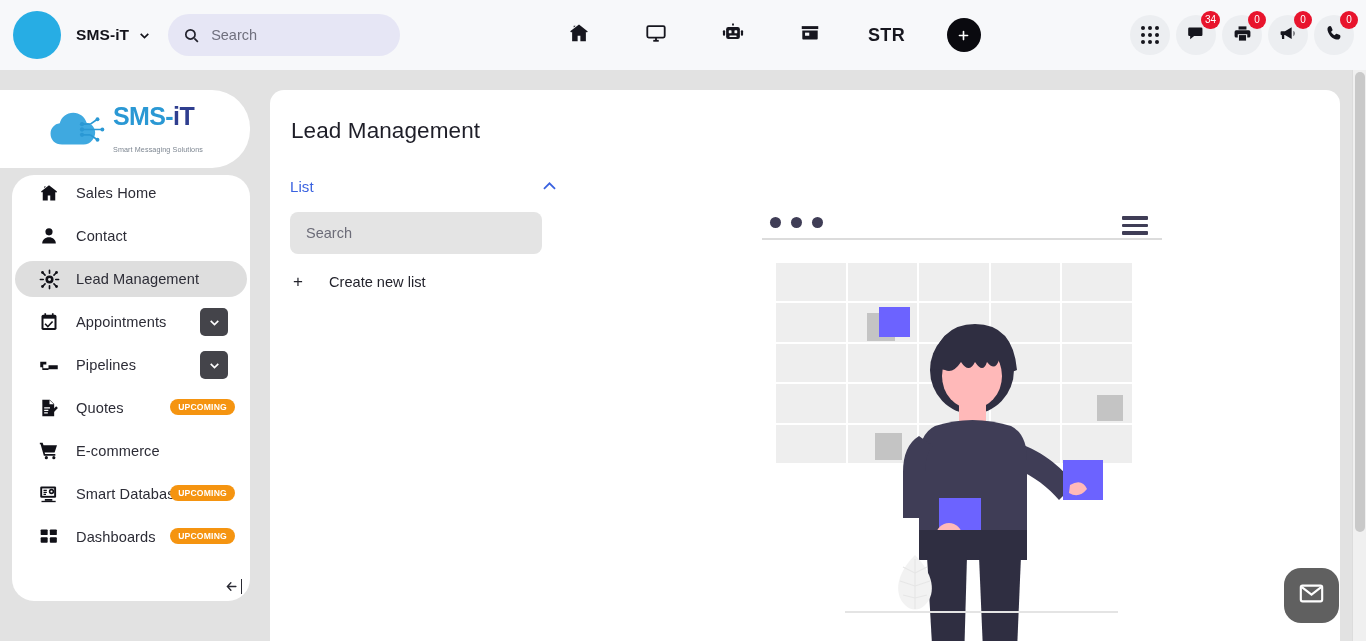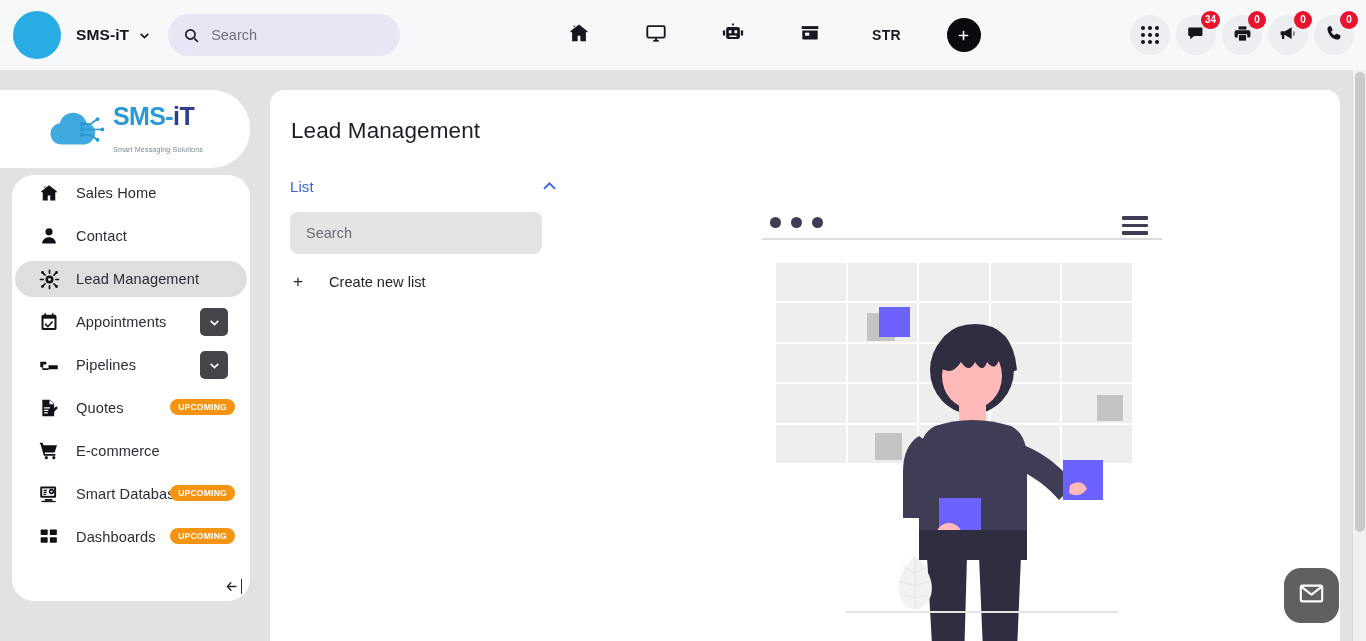--- a/index.html
+++ b/index.html
@@ -47,40 +47,40 @@
 
   .center-nav {
     position: absolute; left: 540px; top: 0; height: 70px;
     display: flex; align-items: center; gap: 0;
   }
   .cnav-item {
     width: 77px; height: 70px;
     display: flex; align-items: center; justify-content: center;
     color: #17171f; cursor: pointer;
   }
-  .cnav-item.str { font-size: 14px; font-weight: bold; letter-spacing: .4px; }
+  .cnav-item.str { font-size: 18px; font-weight: bold; letter-spacing: .4px; }
   .plus-btn {
     width: 34px; height: 34px; border-radius: 50%;
     background: #0a0a0f; display: flex; align-items: center; justify-content: center;
     color: #fff;
   }
 
   .right-nav {
     position: absolute; right: 12px; top: 0; height: 70px;
     display: flex; align-items: center; gap: 6px;
   }
   .rnav-btn {
     position: relative; width: 40px; height: 40px; border-radius: 50%;
     background: #eceef1; display: flex; align-items: center; justify-content: center;
     color: #15151d; cursor: pointer;
   }
   .rnav-badge {
     position: absolute; top: -4px; right: -4px;
     min-width: 18px; height: 18px; padding: 0 4px; border-radius: 9px;
-    background: #e8142d; color: #fff; font-size: 10px; font-weight: bold;
+    background: #e8142d; color: #fff; font-size: 10px; font-weight: normal;
     display: flex; align-items: center; justify-content: center;
     line-height: 1;
   }
   .dot-grid { display: grid; grid-template-columns: repeat(3,4px); gap: 3px; }
   .dot-grid i { width: 4px; height: 4px; border-radius: 50%; background: #15151d; display:block; }
 
   
   .logo-card {
     position: absolute; left: 0; top: 90px;
     width: 250px; height: 78px;

